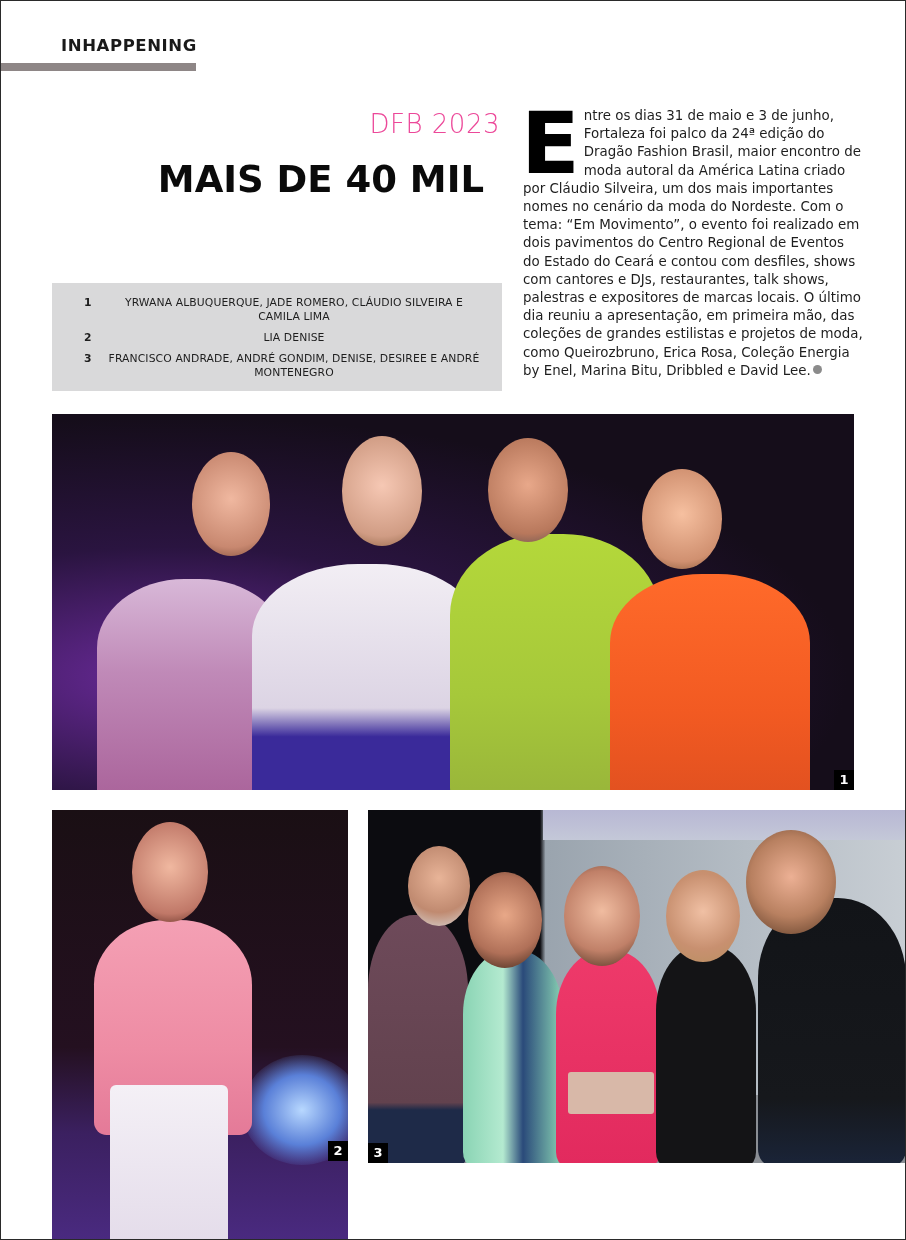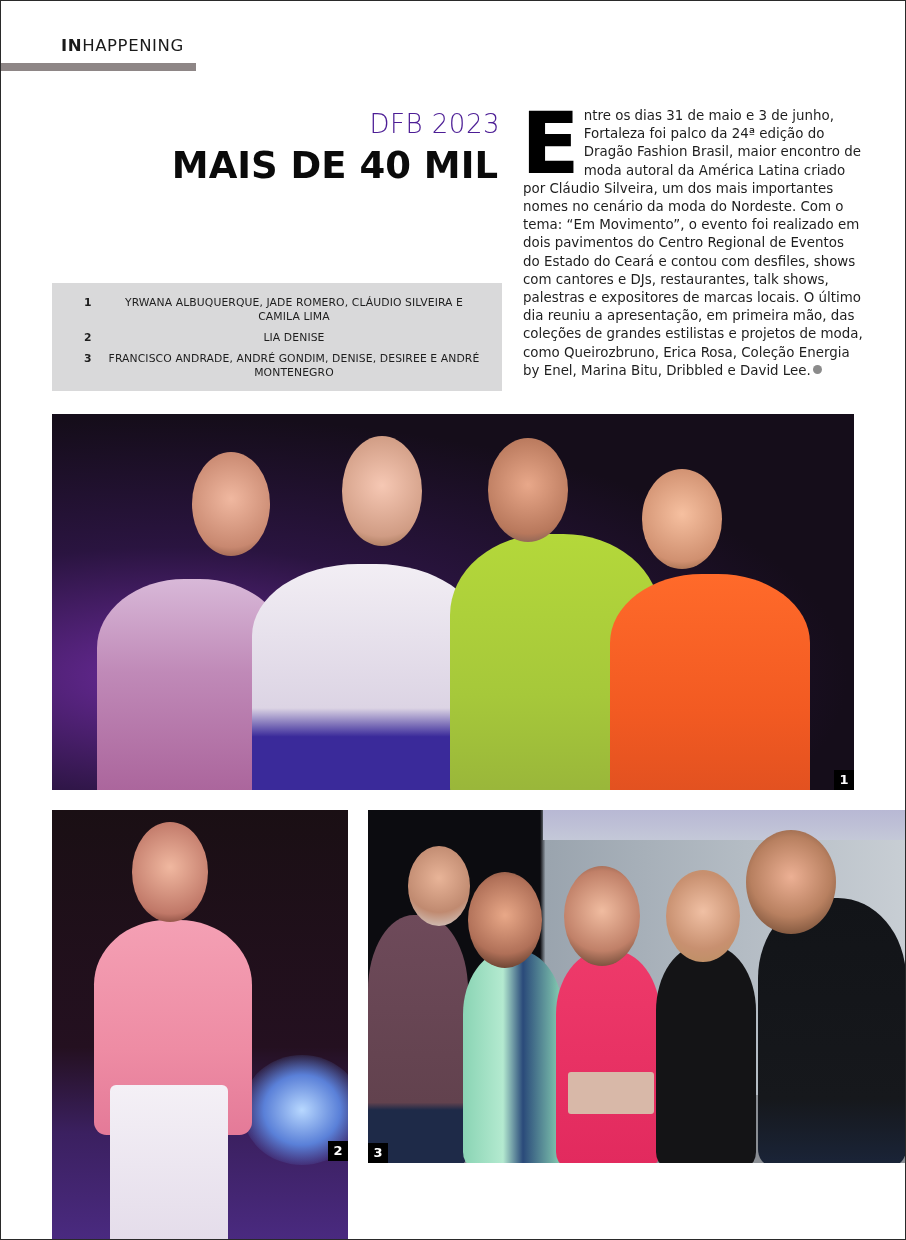--- a/index.html
+++ b/index.html
@@ -4,28 +4,28 @@
 <style>
   html, body { margin: 0; padding: 0; background: #ffffff; }
   body { width: 906px; height: 1240px; position: relative; overflow: hidden;
          font-family: "Liberation Sans", sans-serif; color: #1a1a1a; }
   .page { position: absolute; left: 0; top: 0; width: 904px; height: 1238px;
           border: 1px solid #2a2a2a; background: #fff; overflow: hidden; }
 
   .section-tag { position: absolute; left: 60px; top: 35px; font-size: 16.5px;
                  letter-spacing: 0.6px; color: #1a1a1a; font-family: "DejaVu Sans", sans-serif; }
   .section-tag b { font-weight: 700; }
-  .section-tag span.thin { font-weight: 400; }
+  .section-tag span.thin { font-weight: 700; }
   .section-bar { position: absolute; left: 0; top: 62px; width: 195px; height: 8px; background: #8e8686; }
 
-  .kicker { position: absolute; right: 405px; top: 108px; font-size: 26px; color: #4c1d95;
+  .kicker { position: absolute; right: 405px; top: 108px; font-size: 26px; color: #ec4899;
             font-family: "DejaVu Sans", sans-serif; font-weight: 300; letter-spacing: 0.5px; text-align: right; }
   .headline { position: absolute; right: 405px; top: 143px; width: 470px; text-align: right;
               font-family: "DejaVu Sans", sans-serif; font-weight: 700; font-size: 37px;
-              line-height: 40px; color: #0a0a0a; letter-spacing: 0px; margin: 2px; }
+              line-height: 40px; color: #0a0a0a; letter-spacing: 0px; margin: 16px; }
   .headline div { white-space: nowrap; }
 
   .captions { position: absolute; left: 51px; top: 282px; width: 450px; height: 108px;
               background: #d9d9da; box-sizing: border-box; padding: 13px 20px 0 32px; }
   .cap-row { display: flex; font-size: 10.8px; line-height: 14px; color: #1e1e1e;
              font-family: "DejaVu Sans", sans-serif; margin-bottom: 7px; letter-spacing: 0.1px; }
   .cap-num { width: 22px; font-weight: 700; flex: none; }
   .cap-text { flex: 1; text-align: center; }
 
   .article { position: absolute; left: 522px; top: 106px; width: 340px; font-family: "DejaVu Sans", sans-serif;

